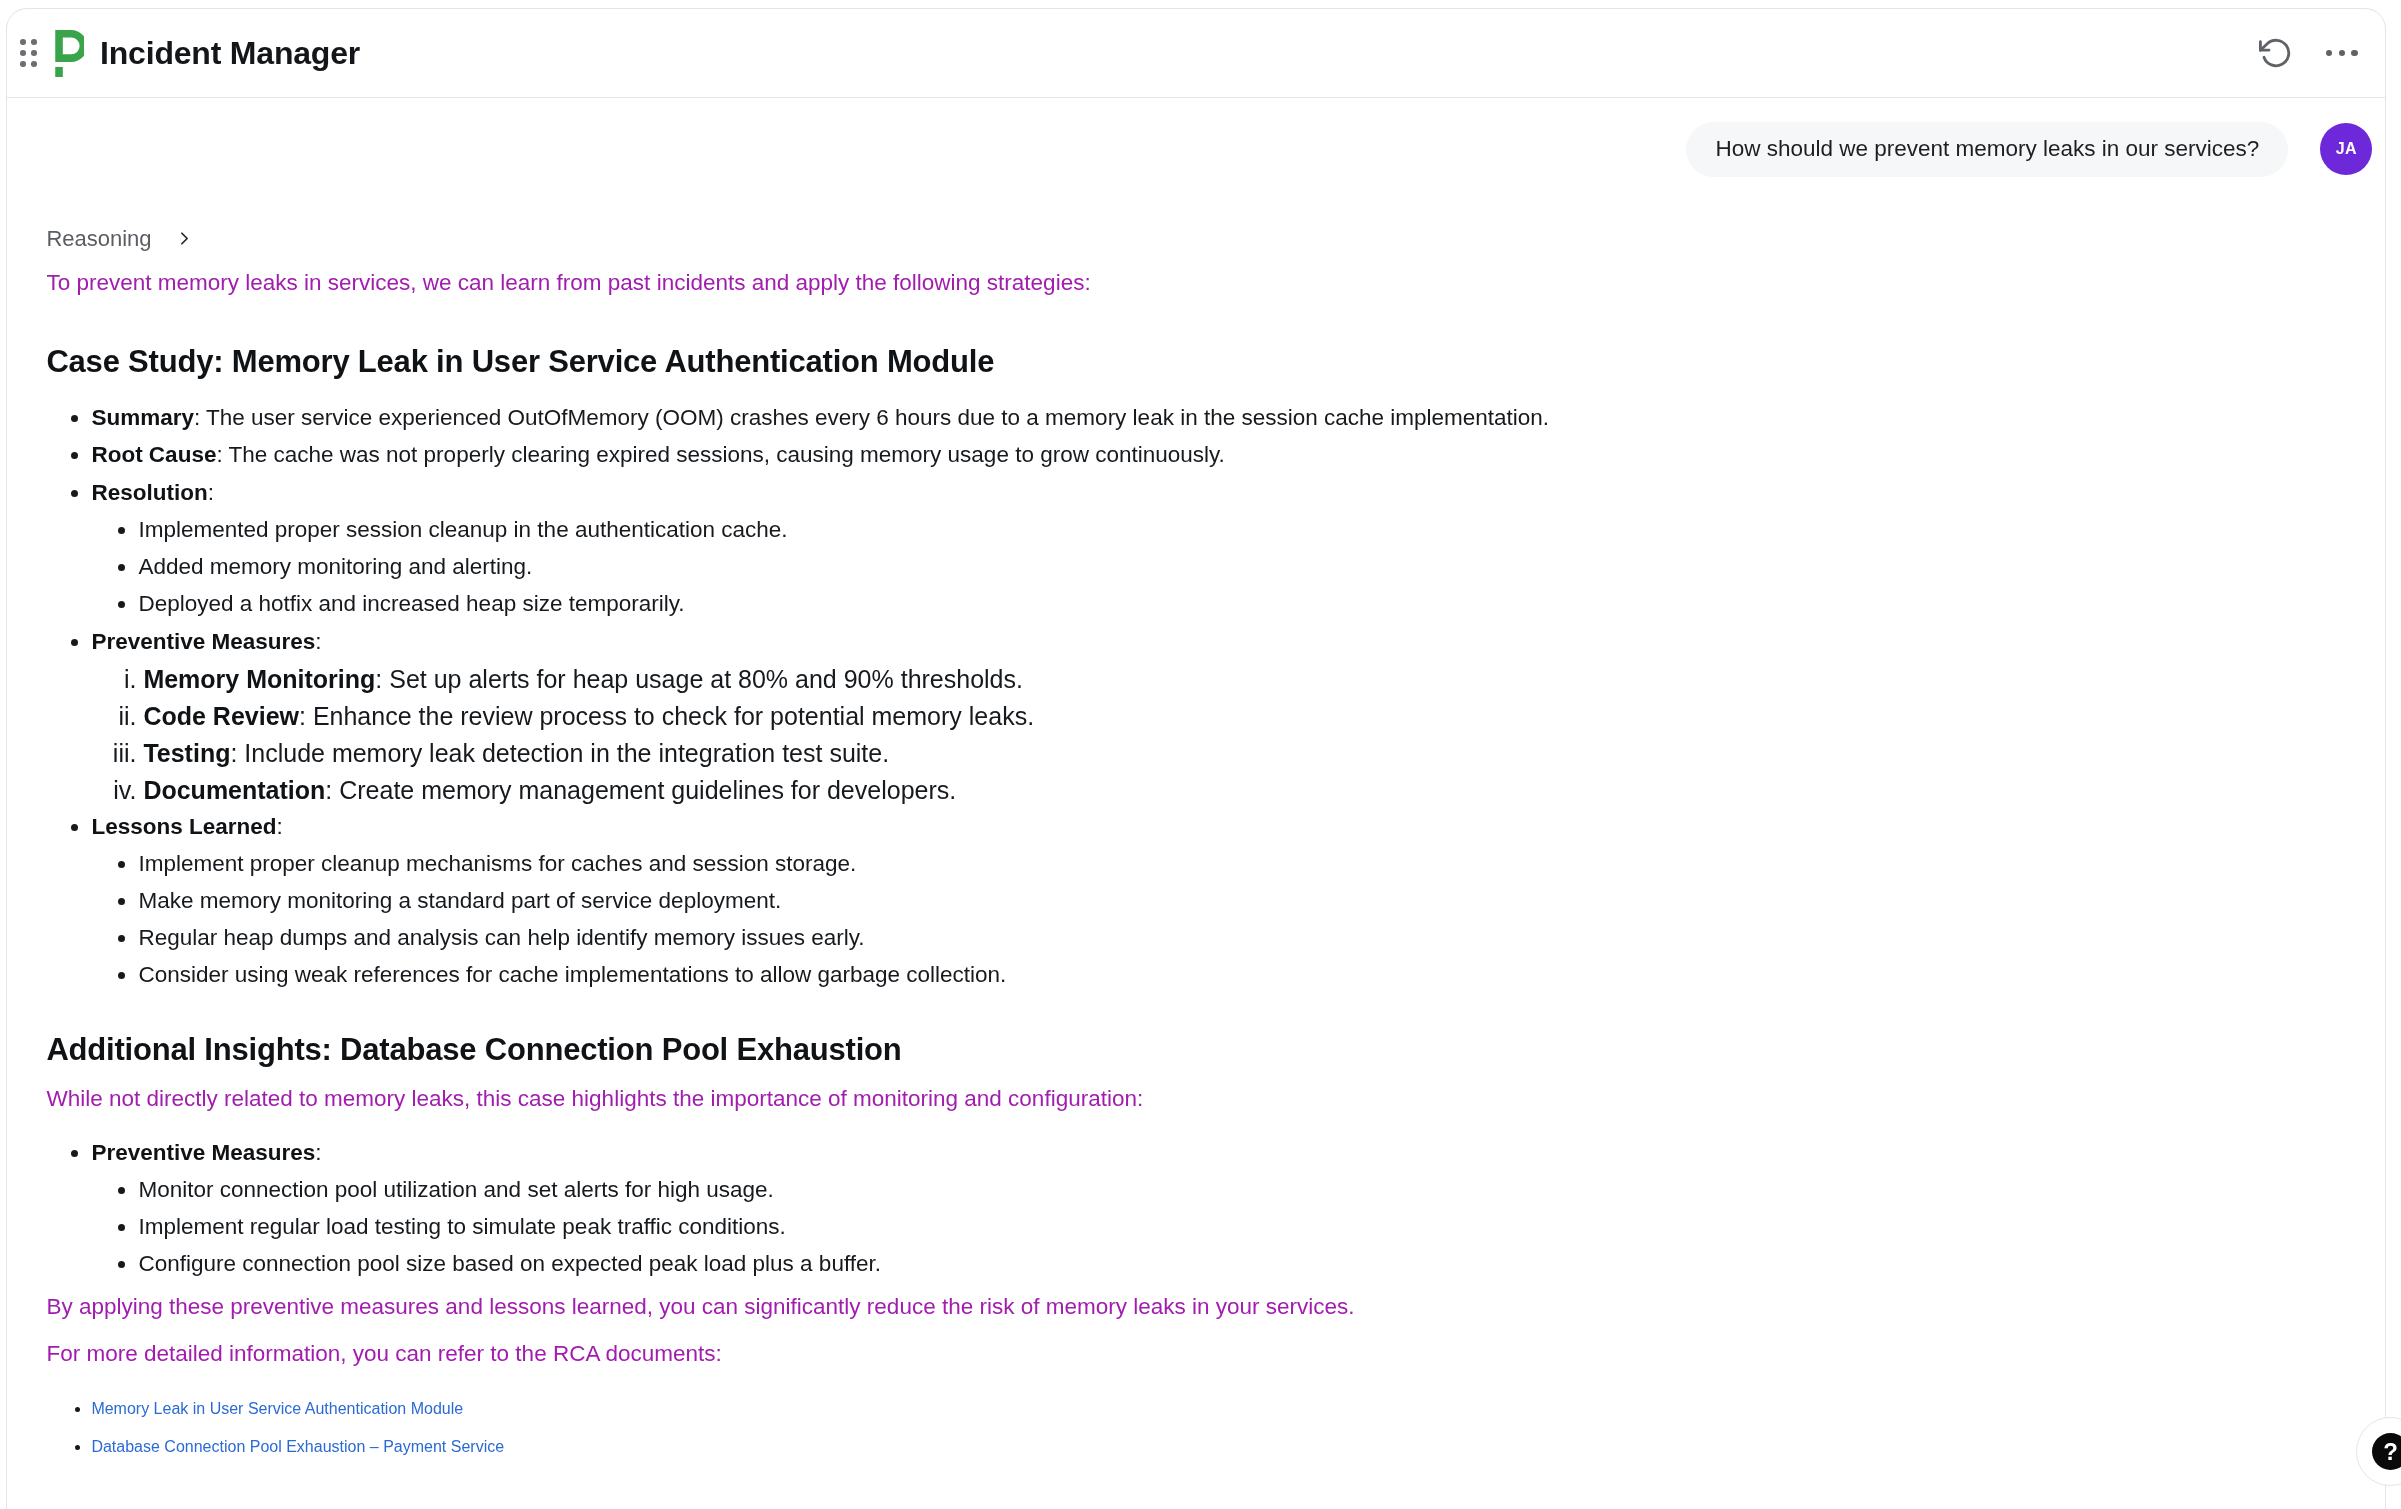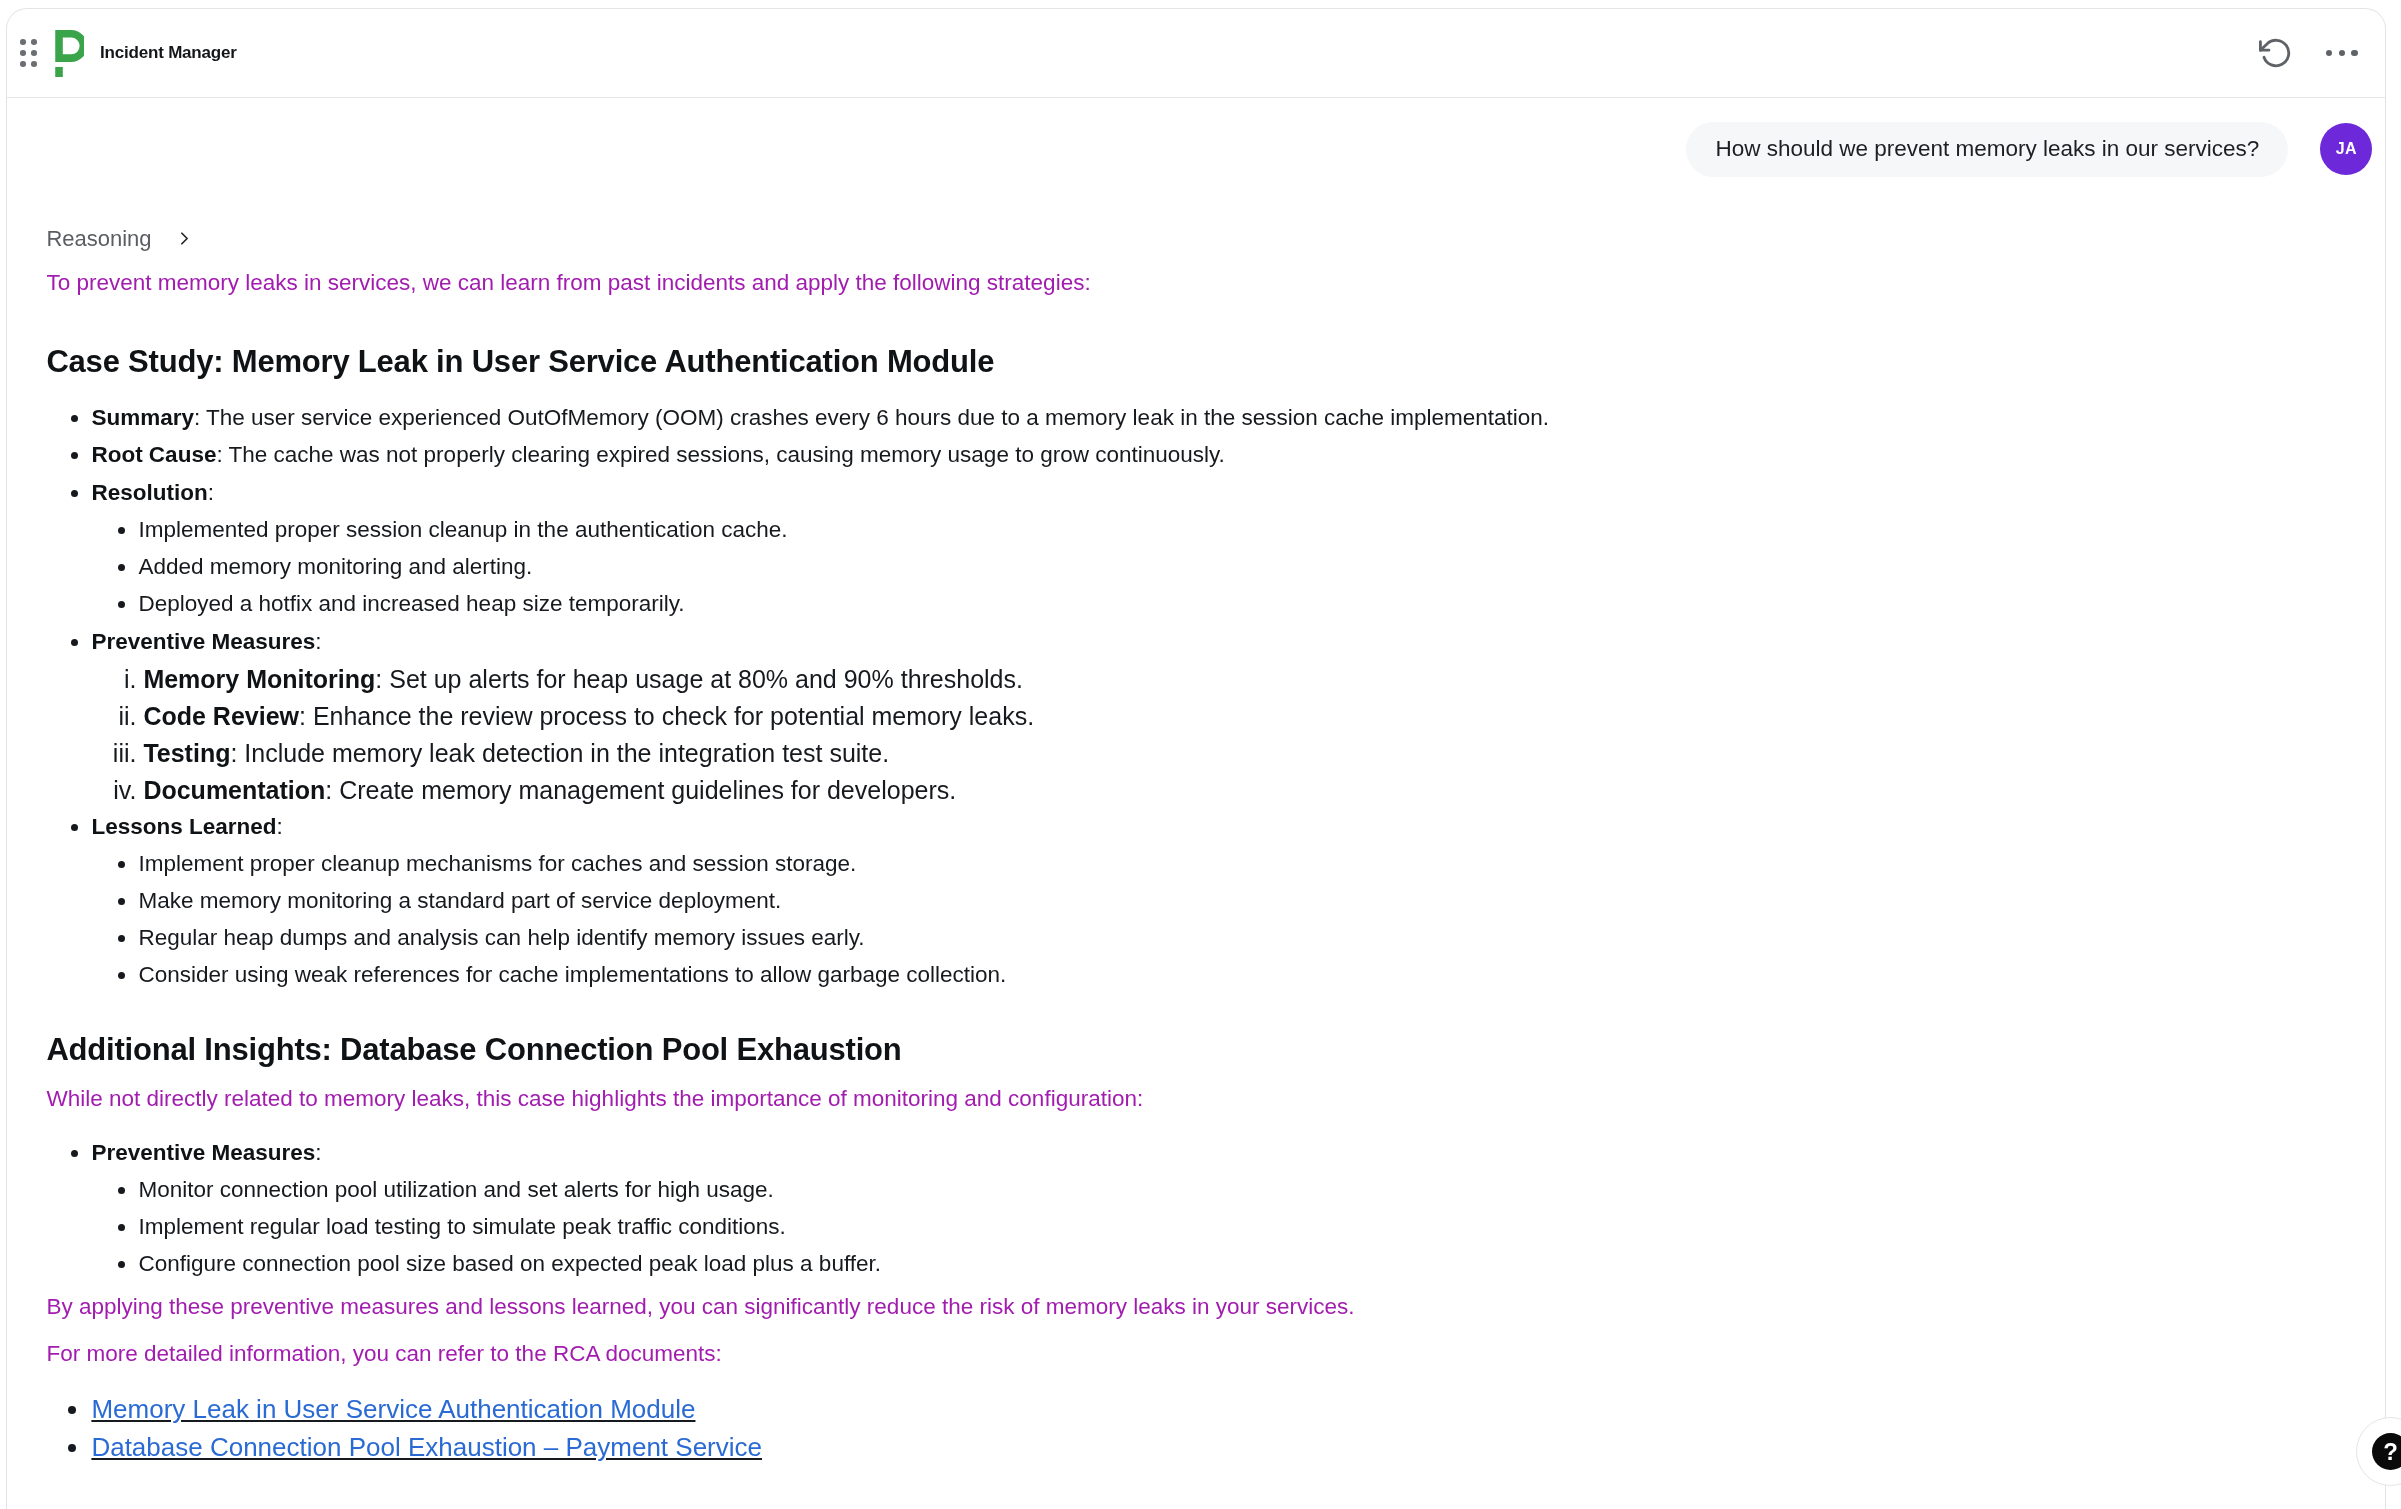--- a/index.html
+++ b/index.html
@@ -32,21 +32,21 @@
     display: grid;
     grid-template-columns: 5.6px 5.6px;
     grid-template-rows: 5.6px 5.6px 5.6px;
     gap: 5.6px;
     margin: 0 13px 0 1.6px;
     cursor: grab;
   }
   .drag-handle i { background: #6b6f73; border-radius: 50%; width: 5.6px; height: 5.6px; }
   .logo { width: 34px; height: 47px; display: block; }
   .app-title {
-    font-size: 17px;
+    font-size: 32px;
     font-weight: 700;
     color: #14171a;
     margin-left: 16px;
     letter-spacing: -0.2px;
   }
   .header-spacer { flex: 1; }
   .icon-btn {
     width: 39px; height: 39px;
     display: flex; align-items: center; justify-content: center;
     border: none; background: transparent; cursor: pointer;
@@ -101,21 +101,21 @@
     margin-top: 45px;
   }
   .md ul.l1 { margin-top: 26px; padding-left: 45px; list-style: disc; }
   .md ul.l1 > li { font-size: 22.5px; line-height: 24px; margin-bottom: 13.7px; }
   .md ul.l2 { padding-left: 47px; list-style: disc; margin-top: 13px; }
   .md ul.l2 > li { margin-top: 13px; margin-bottom: 0; }
   .md ol.roman { padding-left: 52px; list-style: lower-roman; margin-top: 13px; }
   .md ol.roman > li { margin-top: 13px; font-size: 25px; line-height: 24px; }
   .md strong { font-weight: 700; color: #101316; }
   .md ul.links { margin-top: 27px; padding-left: 45px; list-style: disc; }
-  .md ul.links > li { font-size: 26px; line-height: 24px; margin-bottom: 13.7px; color: #16191d; text-decoration: underline; }
+  .md ul.links > li { font-size: 16px; line-height: 24px; margin-bottom: 13.7px; color: #16191d; }
   .md a { color: #2a6ad4; text-decoration: none; cursor: pointer; }
   
   .help-fab {
     position: absolute;
     left: 2356px; top: 1417px;
     width: 69px; height: 69px;
     border-radius: 50%;
     background: #ffffff;
     border: 1.6px solid #e3e4e6;
     display: flex; align-items: center; justify-content: center;

